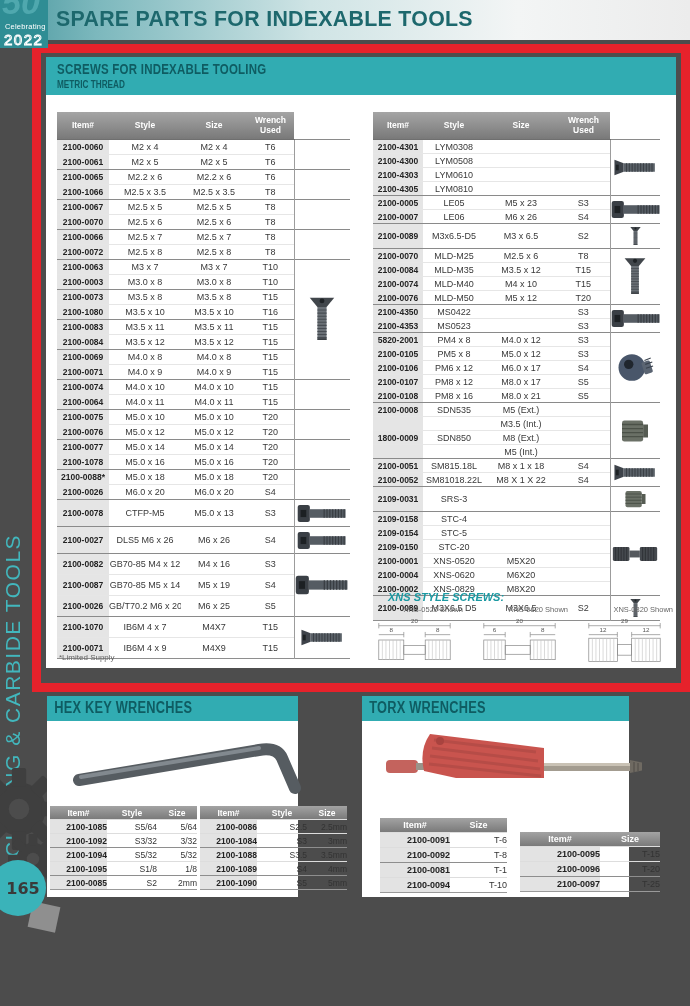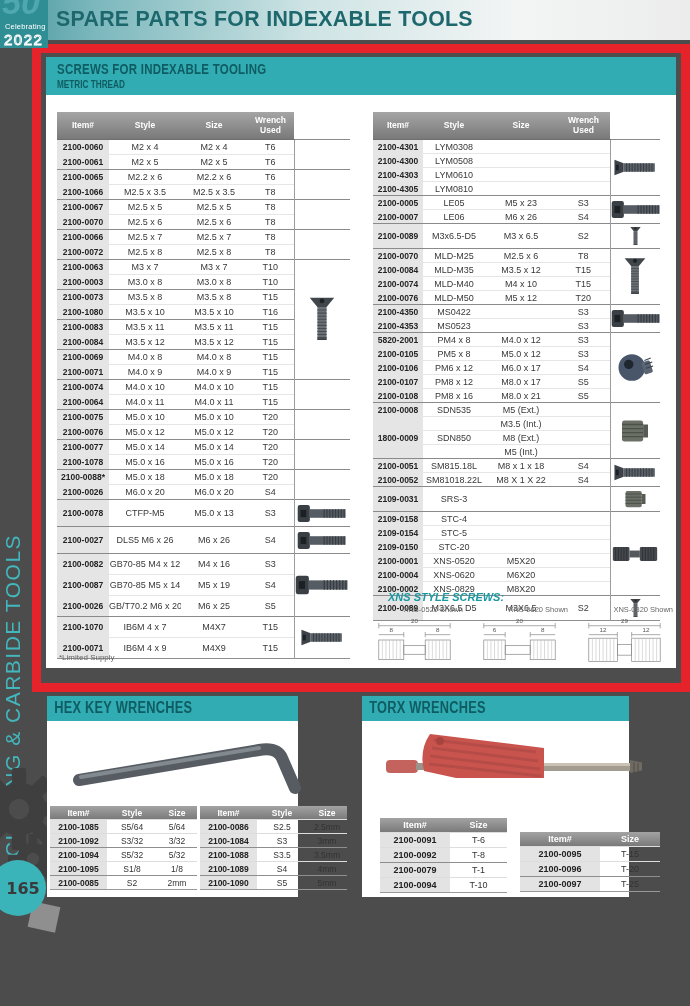--- a/index.html
+++ b/index.html
@@ -76,21 +76,21 @@
   #panel-hex{left:47px;top:696px;}
   #panel-torx{left:362px;top:696px;padding-left:16px;}
   .banner-sub{position:absolute;left:0;top:0;right:0;height:25px;background:#31acb2;}
   .banner-sub span{display:block;padding:3px 0 0 9px;font-size:16px;font-weight:bold;color:#0f5c62;
     transform:scaleX(.8);transform-origin:left;letter-spacing:.3px;white-space:nowrap;}
   .hex-img{position:absolute;left:16px;top:30px;}
   .torx-img{position:absolute;left:10px;top:28px;}
   .hex-tables{position:absolute;left:3px;top:110px;display:flex;gap:3px;}
   .tbl-s{border-collapse:collapse;table-layout:fixed;border-bottom:1px solid #999;}
   .tbl-s th{background:linear-gradient(180deg,#a3a3a3,#7a7a7a);color:#fff;font-size:8.5px;font-weight:bold;height:13px;padding:0;}
-  .tbl-s td{font-size:8.5px;height:13px;text-align:center;padding:0;border-top:1px solid #ddd;color:#333;white-space:nowrap;overflow:hidden;}
+  .tbl-s td{font-size:8.5px;height:13px;text-align:right;padding:0;border-top:1px solid #ddd;color:#333;white-space:nowrap;overflow:hidden;}
   .tbl-s .c-item{background:#e3e3e3;font-weight:bold;color:#222;}
   .tbl-s tr.sep td{border-top:1px solid #8e8e8e;}
   .torx-left{position:absolute;left:18px;top:122px;}
   .torx-right{position:absolute;left:158px;top:136px;}
   .tbl-t td,.tbl-t th{height:14px;font-size:9px;}
 </style>
 </head>
 <body>
 
 <svg width="0" height="0" style="position:absolute" aria-hidden="true">
@@ -967,21 +967,21 @@
             <td class="c-item">2100-0091</td>
             <td>T-6</td>
           </tr>
 
           <tr>
             <td class="c-item">2100-0092</td>
             <td>T-8</td>
           </tr>
 
           <tr class="sep">
-            <td class="c-item">2100-0079</td>
+            <td class="c-item">2100-0081</td>
             <td>T-1</td>
           </tr>
 
           <tr>
             <td class="c-item">2100-0094</td>
             <td>T-10</td>
           </tr>
         </tbody>
     </table>
     <table class="tbl-s tbl-t torx-right" style="width:140px">

